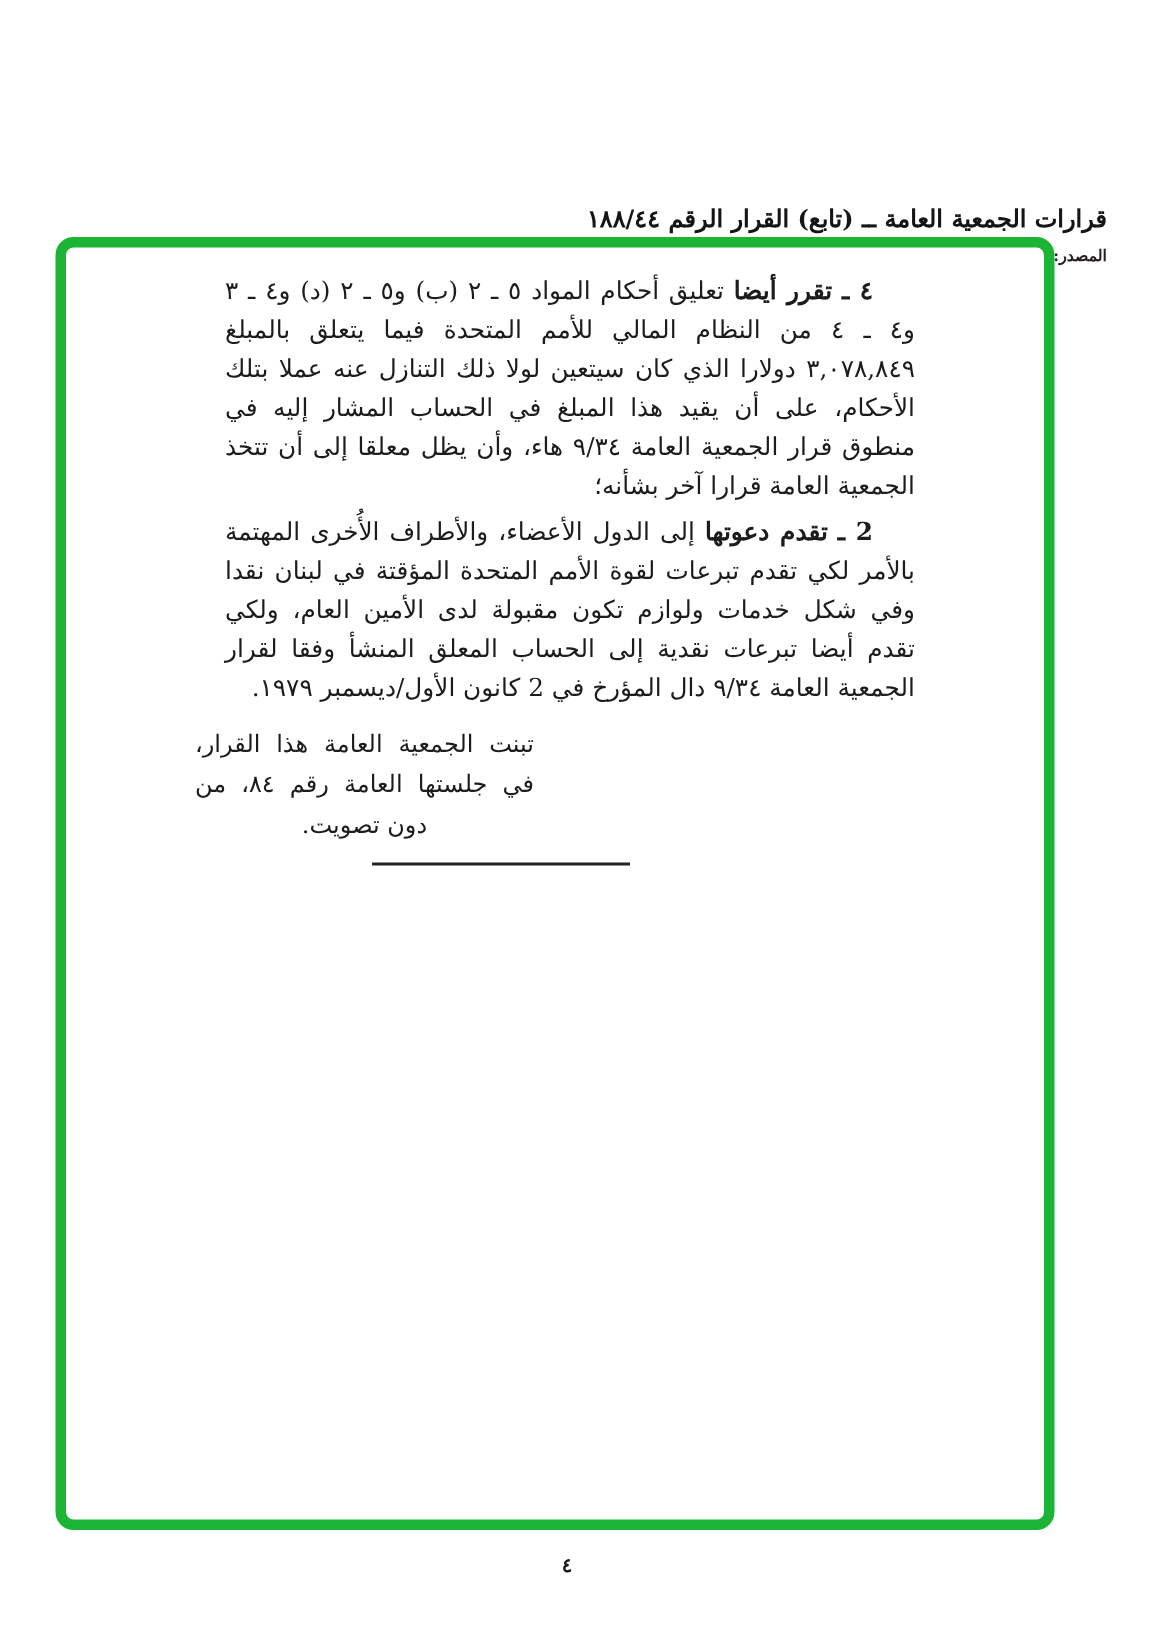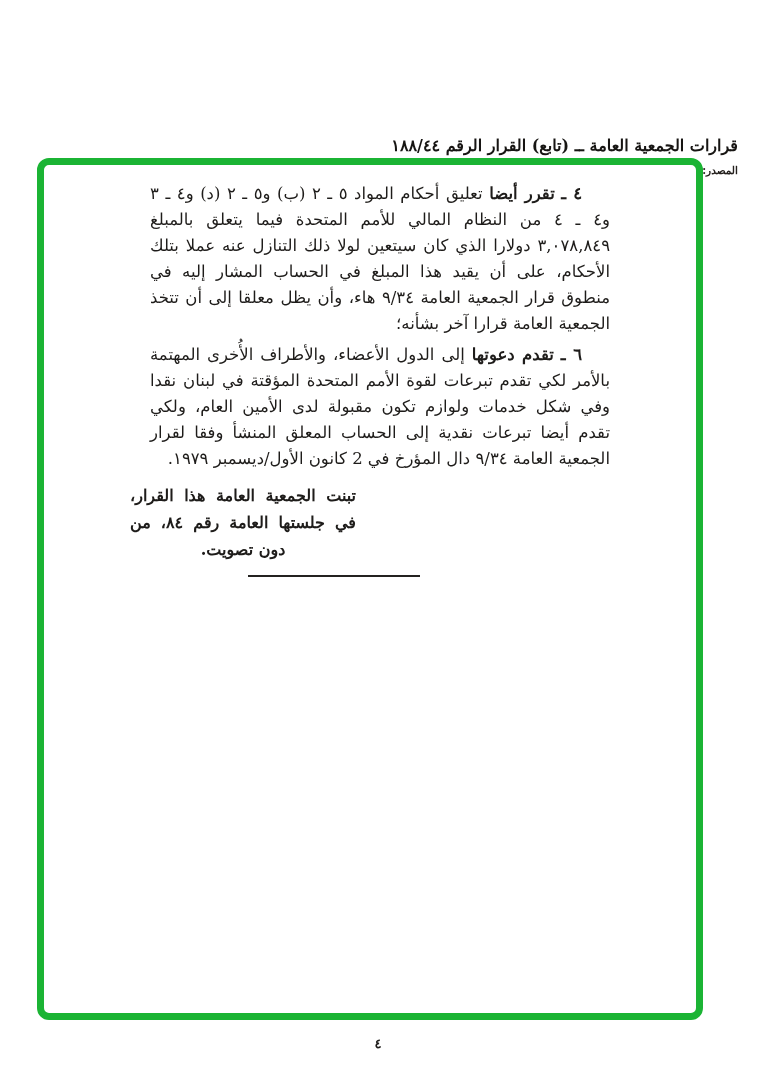--- a/index.html
+++ b/index.html
@@ -56,21 +56,20 @@
   .para .lead   { font-weight: bold; }
 
   .adoption-note {
     width: 226px;
     margin-top: 10px;
     margin-right: 254px;   
     text-align: justify;
     text-align-last: center;
     font-size: 16px;
     line-height: 27px;
-    font-weight: bold;
   }
 
   .separator-rule {
     margin-top: 12px;
     margin-right: 190px;
     width: 172px;
     height: 0;
     border-top: 2px solid #242220;
   }
 
@@ -96,21 +95,21 @@
 <section class="resolution-frame">
   <div class="text-column">
 
     <p class="para">
       <span class="marker">٤ ـ</span>
       <span class="lead">تقرر أيضا</span><span> تعليق أحكام المواد ٥ ـ ٢ (ب) و٥ ـ ٢ (د) و٤ ـ ٣ و٤ ـ ٤ من النظام المالي للأمم المتحدة فيما يتعلق بالمبلغ ٣,٠٧٨,٨٤٩ دولارا الذي كان سيتعين لولا ذلك التنازل عنه عملا بتلك الأحكام، على أن يقيد هذا المبلغ في الحساب المشار إليه في منطوق قرار الجمعية العامة ٩/٣٤ هاء، وأن يظل معلقا إلى أن تتخذ الجمعية العامة قرارا آخر بشأنه؛</span>
     </p>
 
 
     <p class="para">
-      <span class="marker">٦ ـ</span>
+      <span class="marker">2 ـ</span>
       <span class="lead">تقدم دعوتها</span><span> إلى الدول الأعضاء، والأطراف الأُخرى المهتمة بالأمر لكي تقدم تبرعات لقوة الأمم المتحدة المؤقتة في لبنان نقدا وفي شكل خدمات ولوازم تكون مقبولة لدى الأمين العام، ولكي تقدم أيضا تبرعات نقدية إلى الحساب المعلق المنشأ وفقا لقرار الجمعية العامة ٩/٣٤ دال المؤرخ في 2 كانون الأول/ديسمبر ١٩٧٩.</span>
     </p>
 
     <div class="adoption-note">تبنت الجمعية العامة هذا القرار، في جلستها العامة رقم ٨٤، من دون تصويت.</div>
 
     <div class="separator-rule"></div>
 
   </div>
 </section>
 

